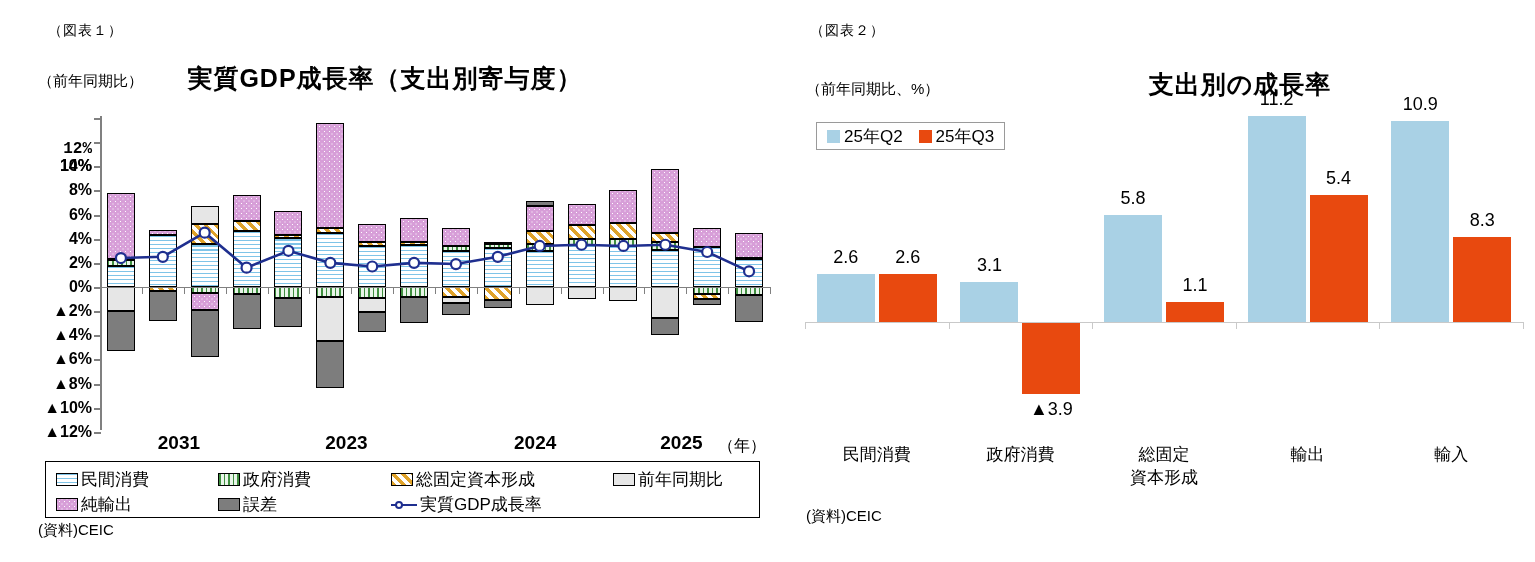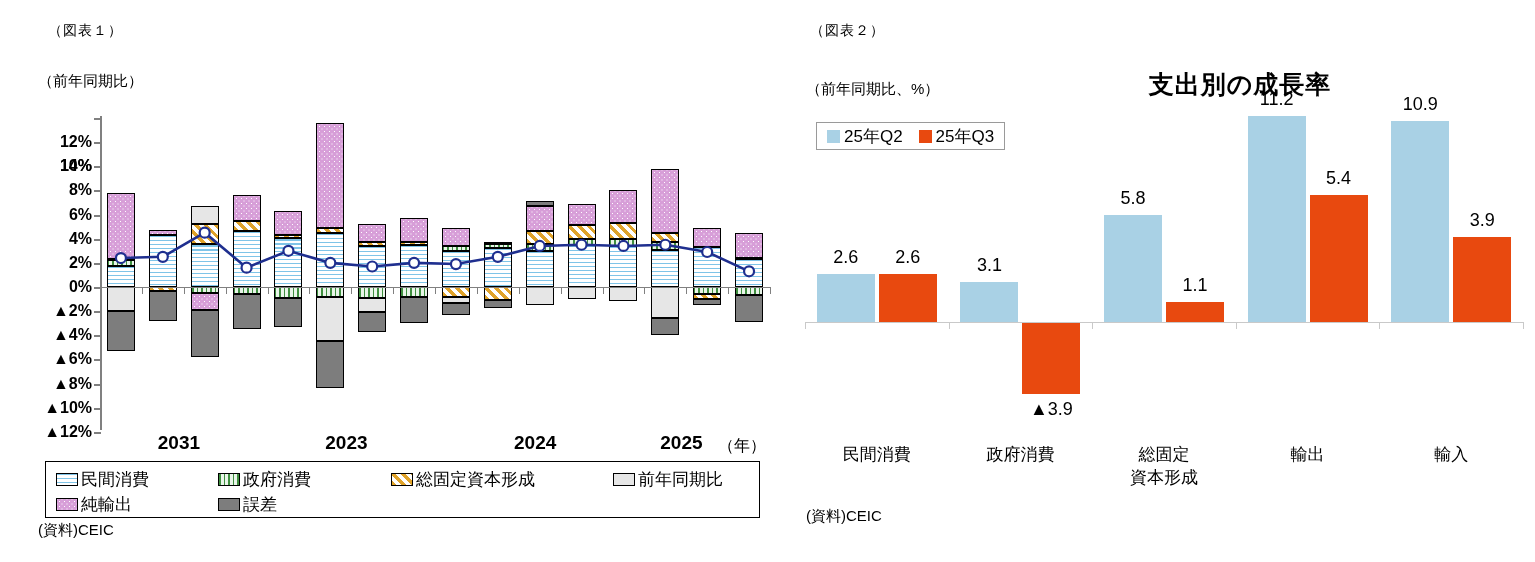--- a/index.html
+++ b/index.html
@@ -83,20 +83,21 @@
   .c2cat{position:absolute;font-size:17px;text-align:center;width:140px;top:444px;line-height:1.35;}
   #c2-source{left:806px;top:507px;}
 </style>
 </head>
 <body>
 
 <div class="panel" id="panel-left">
 
   <div class="fig-no" id="c1-fign">（図表１）</div>
   <div class="unit-note" id="c1-unit">（前年同期比）</div>
+  <div class="chart-title" id="c1-title">実質GDP成長率（支出別寄与度）</div>
 
   <div id="c1-plotfull">
     <div class="y-axis-line"></div>
     <div id="c1-yticks">
         <div class="ytick" style="top: 2.02px;"></div>
         <div class="ytick" style="top: 26.16px;"></div>
         <div class="ytick" style="top: 50.3px;"></div>
         <div class="ytick" style="top: 74.44px;"></div>
         <div class="ytick" style="top: 98.58px;"></div>
         <div class="ytick" style="top: 122.72px;"></div>
@@ -246,21 +247,21 @@
         <div class="xtick" style="left: 502.5px; top: 171px;"></div>
         <div class="xtick" style="left: 544.375px; top: 171px;"></div>
         <div class="xtick" style="left: 586.25px; top: 171px;"></div>
         <div class="xtick" style="left: 628.125px; top: 171px;"></div>
         <div class="xtick" style="left: 670px; top: 171px;"></div>
       </div>
   </div>
 
   <div id="c1-ylabels">
       <div class="ylab" style="left: 18px; top: 110.02px; margin-top: 48px;">14%</div>
-      <div class="ylab" style="left: 18px; top: 134px;">12%</div>
+      <div class="ylab" style="left: 18px; top: 141px; font-family: Liberation Mono, monospace;">12%</div>
       <div class="ylab" style="left: 18px; top: 158.3px;">10%</div>
       <div class="ylab" style="left: 18px; top: 182.44px;">8%</div>
       <div class="ylab" style="left: 18px; top: 206.58px;">6%</div>
       <div class="ylab" style="left: 18px; top: 230.72px;">4%</div>
       <div class="ylab" style="left: 18px; top: 254.86px;">2%</div>
       <div class="ylab" style="left: 18px; top: 279px;">0%</div>
       <div class="ylab" style="left: 18px; top: 303.14px;">▲2%</div>
       <div class="ylab" style="left: 18px; top: 327.28px;">▲4%</div>
       <div class="ylab" style="left: 18px; top: 351.42px;">▲6%</div>
       <div class="ylab" style="left: 18px; top: 375.56px;">▲8%</div>
@@ -295,20 +296,21 @@
     </div>
   <div id="c1-yearunit">（年）</div>
 
   <div id="c1-legend">
       <div class="lg-item" style="left: 10px; top: 6px;"><span class="lg-sw s-cons"></span><span class="lg-txt">民間消費</span></div>
       <div class="lg-item" style="left: 172px; top: 6px;"><span class="lg-sw s-gov"></span><span class="lg-txt">政府消費</span></div>
       <div class="lg-item" style="left: 345px; top: 6px;"><span class="lg-sw s-gfcf"></span><span class="lg-txt">総固定資本形成</span></div>
       <div class="lg-item" style="left: 567px; top: 6px;"><span class="lg-sw s-inv"></span><span class="lg-txt">前年同期比</span></div>
       <div class="lg-item" style="left: 10px; top: 31px;"><span class="lg-sw s-net"></span><span class="lg-txt">純輸出</span></div>
       <div class="lg-item" style="left: 172px; top: 31px;"><span class="lg-sw s-err"></span><span class="lg-txt">誤差</span></div>
+      <div class="lg-item" style="left: 345px; top: 31px;"><span class="lg-line-mark"><i></i><b></b></span><span class="lg-txt">実質GDP成長率</span></div>
     </div>
   <div class="source" id="c1-source">(資料)CEIC</div>
 </div>
 
 <div class="panel" id="panel-right"></div>
 
 <div class="fig-no" id="c2-fign">（図表２）</div>
 <div class="unit-note" id="c2-unit">（前年同期比、%）</div>
 <div class="chart-title" id="c2-title">支出別の成長率</div>
 <div id="c2-legend">
@@ -364,13 +366,13 @@
 
 <div class="c2val" style="left: 805.8px; top: 247.16px;">2.6</div>
 <div class="c2val" style="left: 867.8px; top: 247.16px;">2.6</div>
 <div class="c2val" style="left: 949.4px; top: 254.52px;">3.1</div>
 <div class="c2val" style="left: 1011.4px; top: 398.76px;">▲3.9</div>
 <div class="c2val" style="left: 1093px; top: 188.28px;">5.8</div>
 <div class="c2val" style="left: 1155px; top: 274.76px;">1.1</div>
 <div class="c2val" style="left: 1236.6px; top: 88.92px;">11.2</div>
 <div class="c2val" style="left: 1298.6px; top: 168.04px;">5.4</div>
 <div class="c2val" style="left: 1380.2px; top: 94.44px;">10.9</div>
-<div class="c2val" style="left: 1442.2px; top: 210.36px;">3.9</div>
+<div class="c2val" style="left: 1442.2px; top: 210.36px;">8.3</div>
 
 </body></html>

